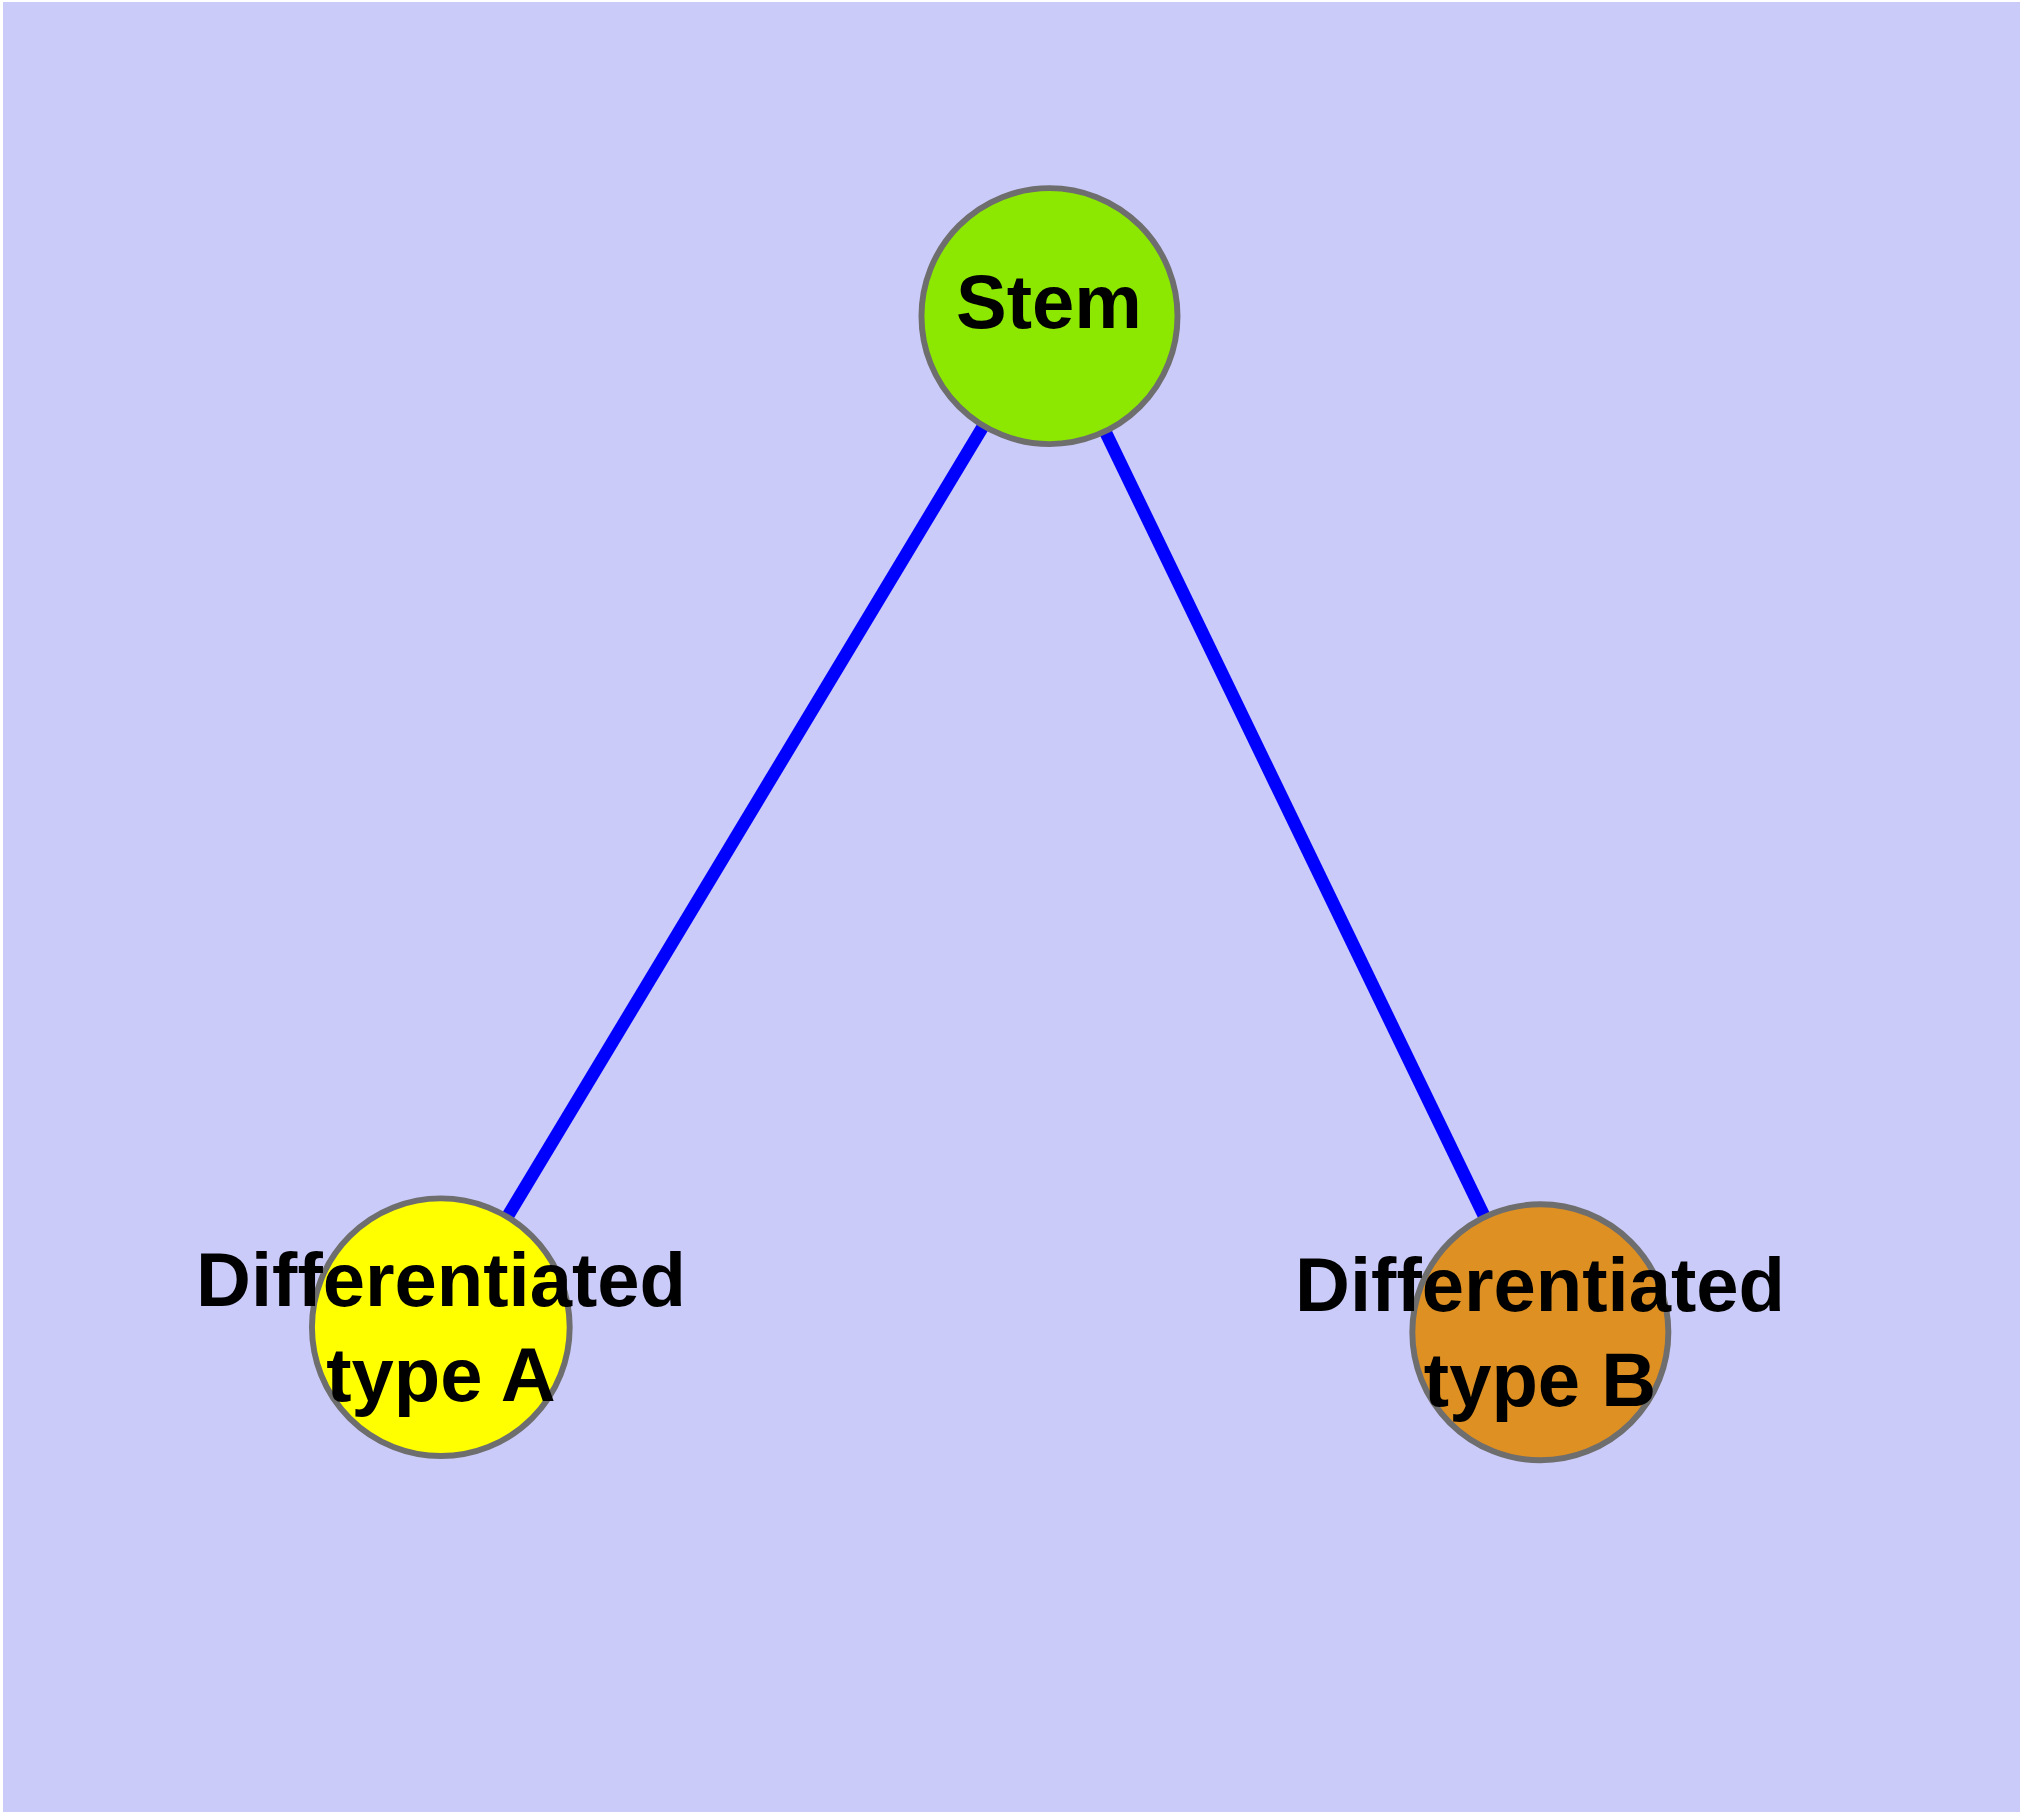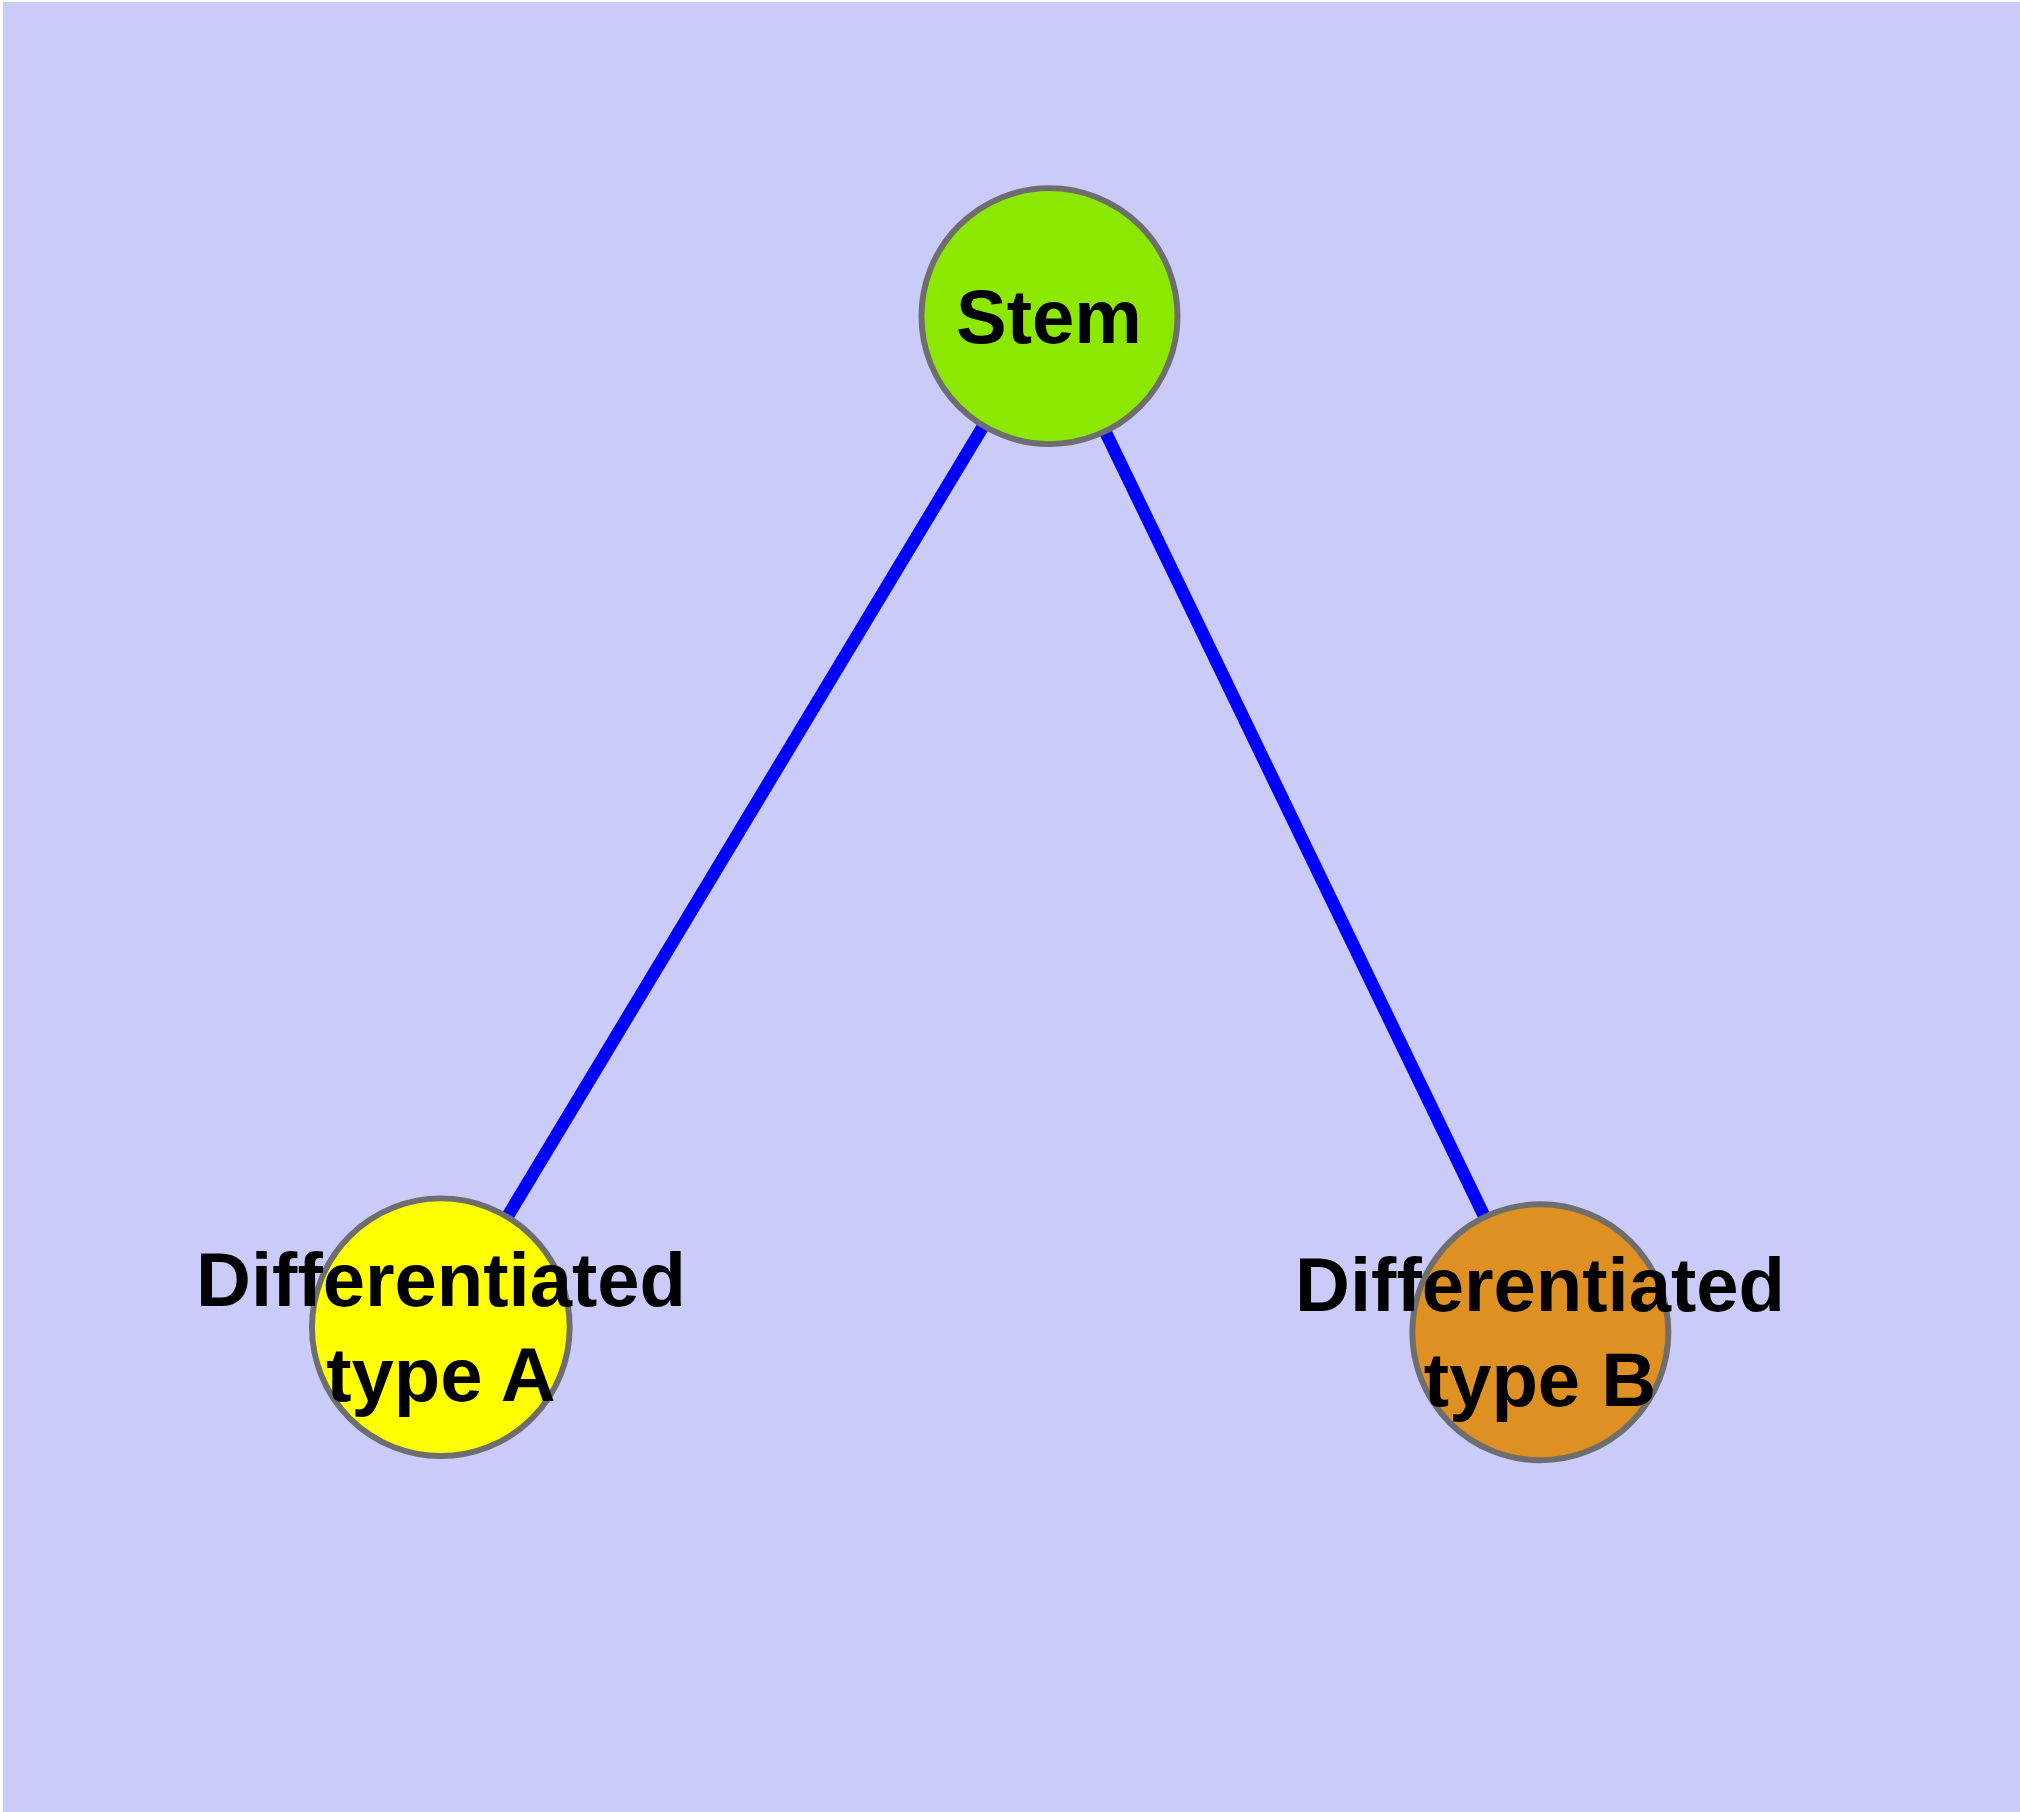--- a/index.html
+++ b/index.html
@@ -50,21 +50,21 @@
 
   <svg class="graph-layer" viewBox="0 0 2384 2138" preserveAspectRatio="none">
     <line x1="1238" y1="373" x2="520" y2="1566" stroke="#0000FF" stroke-width="15"></line>
     <line x1="1238" y1="373" x2="1817" y2="1572" stroke="#0000FF" stroke-width="15"></line>
 
     <circle cx="1238" cy="373" r="151" fill="#8CE800" stroke="#6E6E6E" stroke-width="7"></circle>
     <circle cx="520" cy="1566" r="152" fill="#FFFF00" stroke="#6E6E6E" stroke-width="7"></circle>
     <circle cx="1817" cy="1572" r="151" fill="#DF9022" stroke="#6E6E6E" stroke-width="7"></circle>
   </svg>
 
-  <div class="node-label" style="left: 1049px; top: 316px;">Stem</div>
+  <div class="node-label" style="left: 1049px; top: 301px;">Stem</div>
   <div class="node-label" style="left: 441px; top: 1327px;">Differentiated
 type A</div>
   <div class="node-label" style="left: 1540px; top: 1332px;">Differentiated
 type B</div>
 
   <div class="frame-strip-top" style="background: rgb(255, 255, 255);"></div>
   <div class="frame-strip-left" style="background: rgb(255, 255, 255);"></div>
 </div>
 
 

